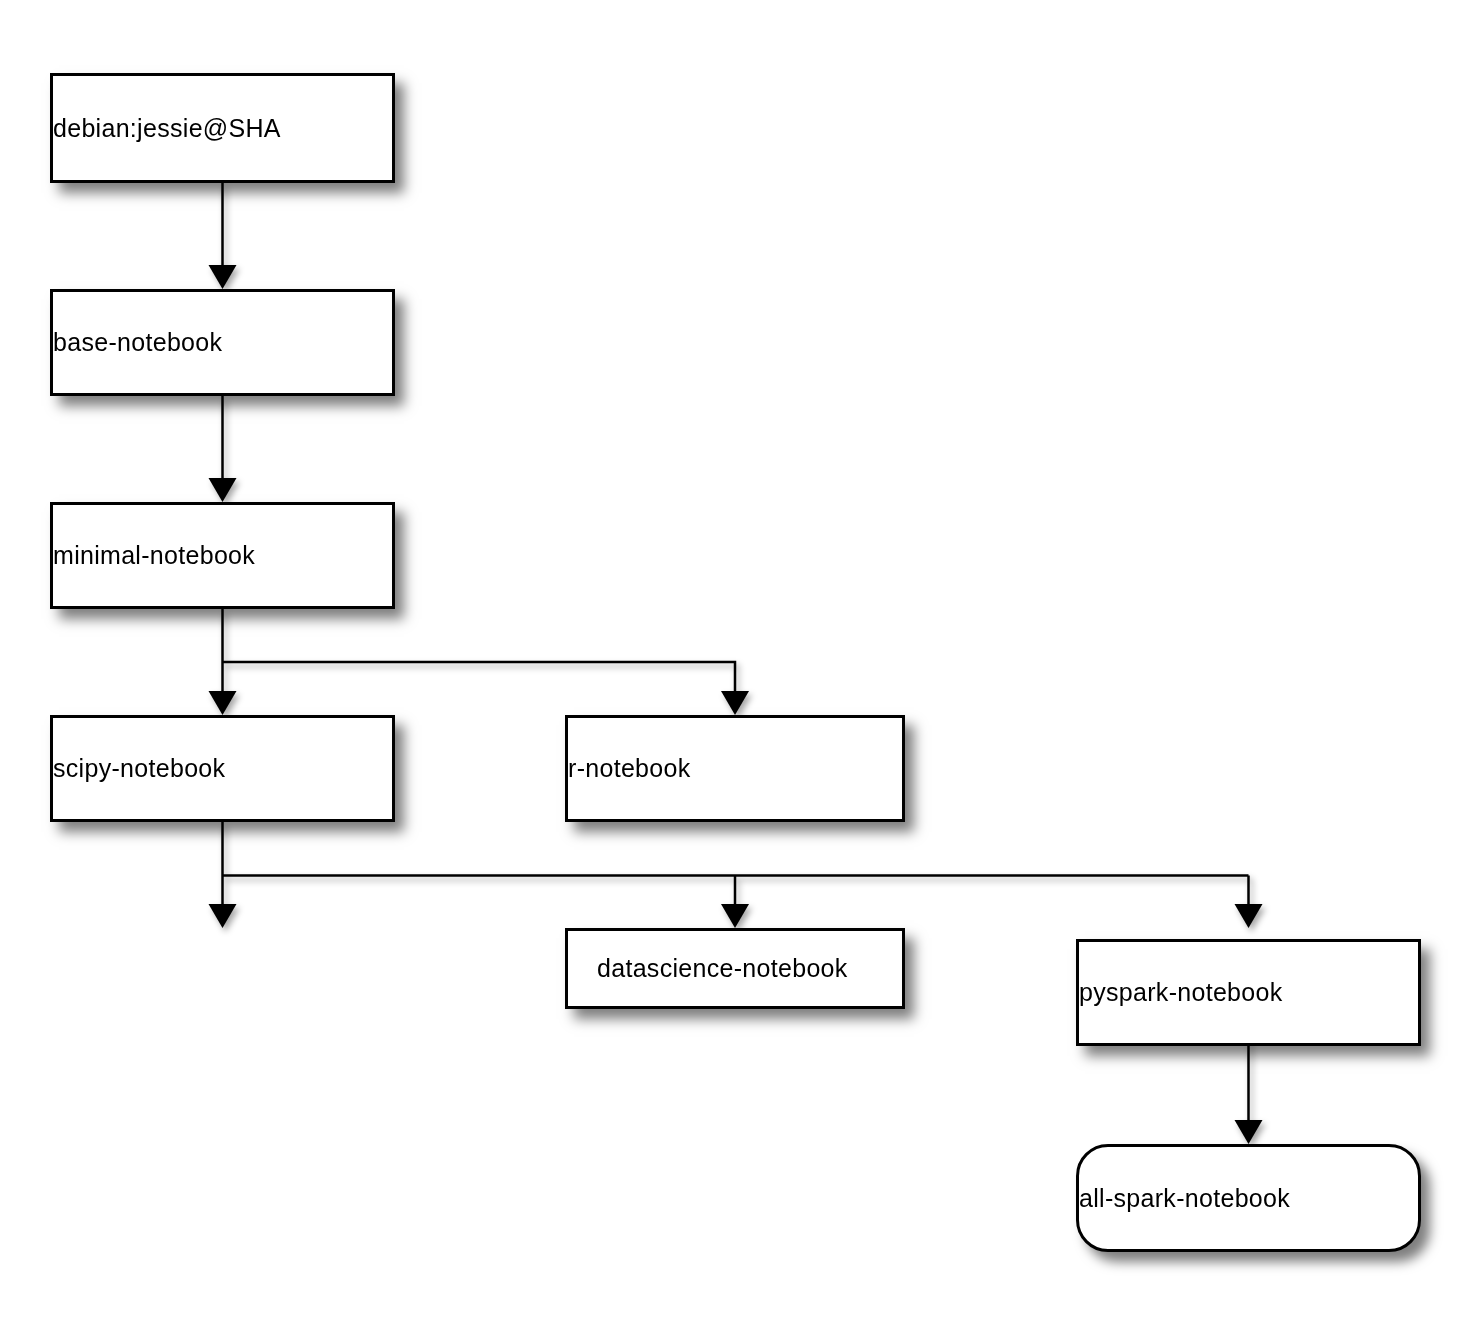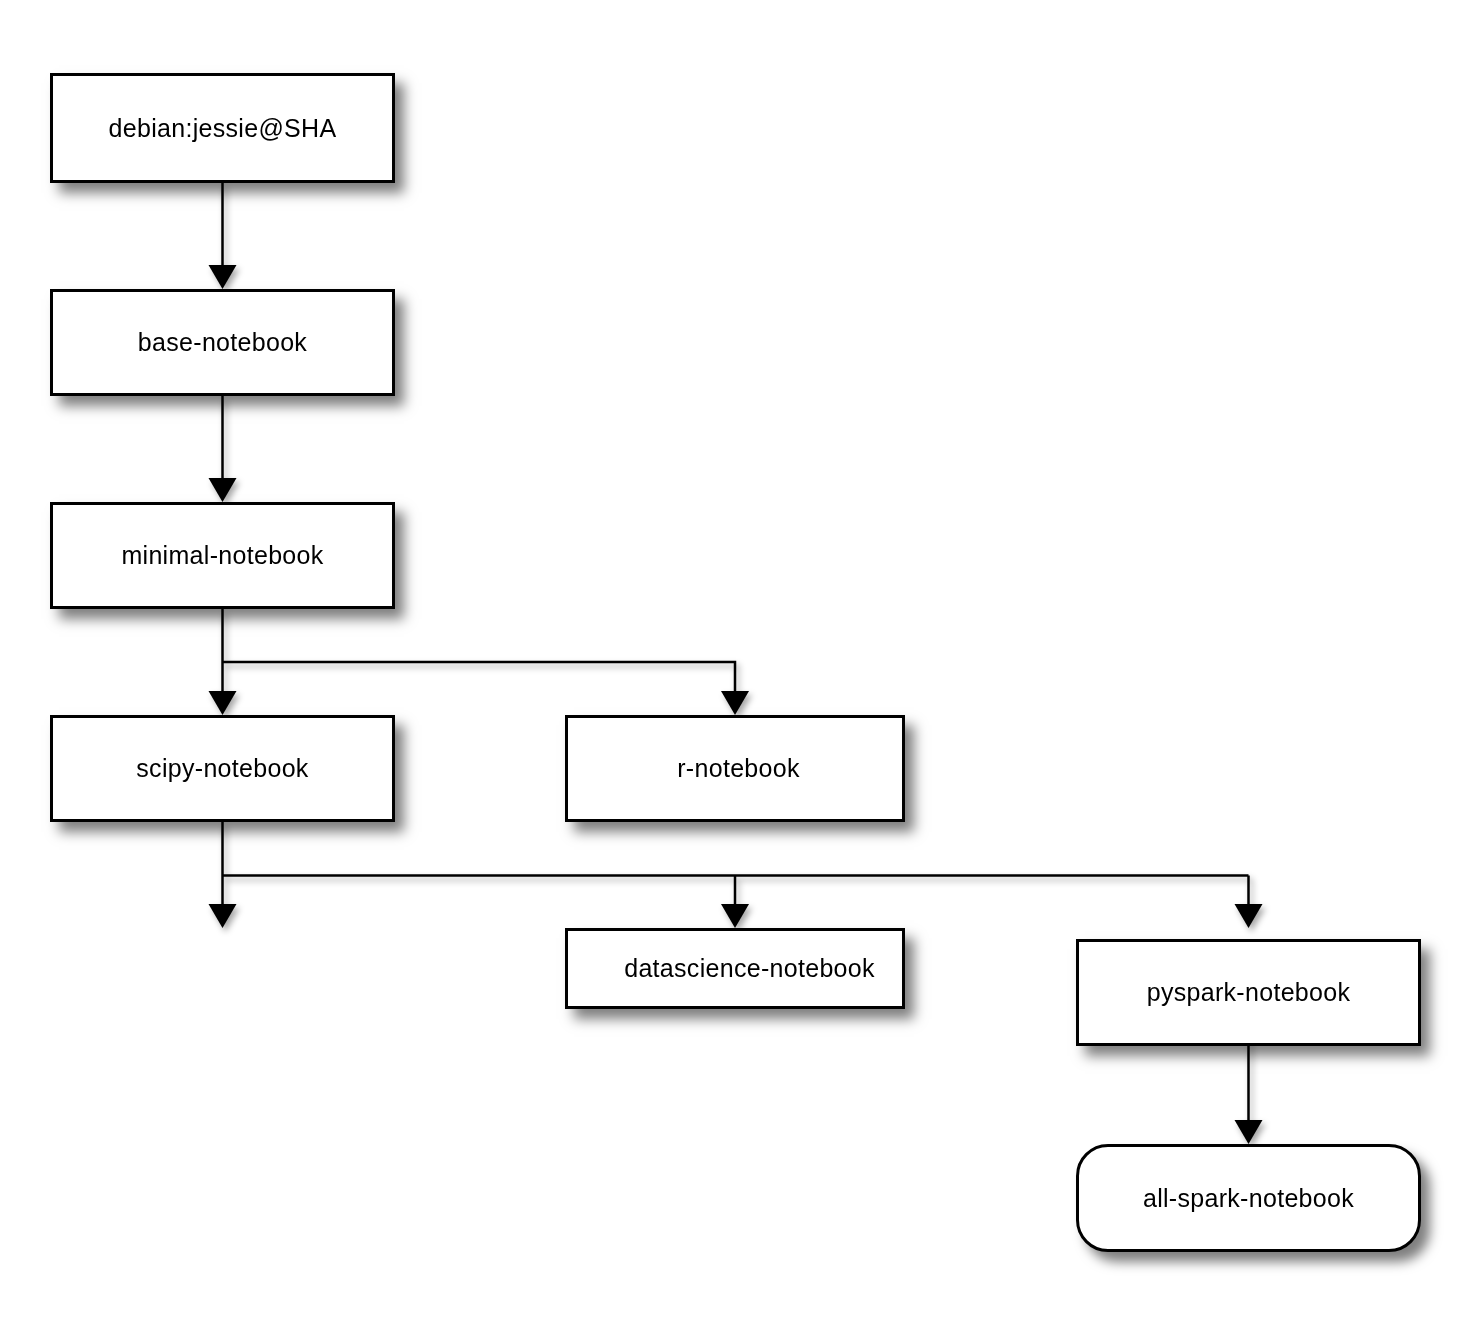--- a/index.html
+++ b/index.html
@@ -25,21 +25,20 @@
     filter: drop-shadow(3px 4px 3px rgba(0,0,0,0.35));
   }
   .node {
     position: absolute;
     box-sizing: border-box;
     background: #ffffff;
     border: 3px solid #000000;
     box-shadow: 9px 10px 12px rgba(0,0,0,0.50);
     display: flex;
     align-items: center;
-    justify-content: center;
     z-index: 2;
   }
   .node-label {
     font-size: 25px;
     letter-spacing: 0.3px;
     color: #000000;
     white-space: nowrap;
   }
   .edge-line {
     stroke: #000000;
@@ -94,21 +93,21 @@
   </div>
 
   <div class="node" style="left:50px; top:502px; width:345px; height:107px;">
     <span class="node-label">minimal-notebook</span>
   </div>
 
   <div class="node" style="left:50px; top:715px; width:345px; height:107px;">
     <span class="node-label">scipy-notebook</span>
   </div>
 
-  <div class="node" style="left:565px; top:715px; width:340px; height:107px;padding-left:7px;">
+  <div class="node" style="left:565px; top:715px; width:340px; height:107px;">
     <span class="node-label">r-notebook</span>
   </div>
 
 
   <div class="node" style="left:565px; top:928px; width:340px; height:81px;padding-left:29px;">
     <span class="node-label">datascience-notebook</span>
   </div>
 
   <div class="node" style="left:1076px; top:928px; width:345px; height:107px;margin-top:11px;">
     <span class="node-label">pyspark-notebook</span>

